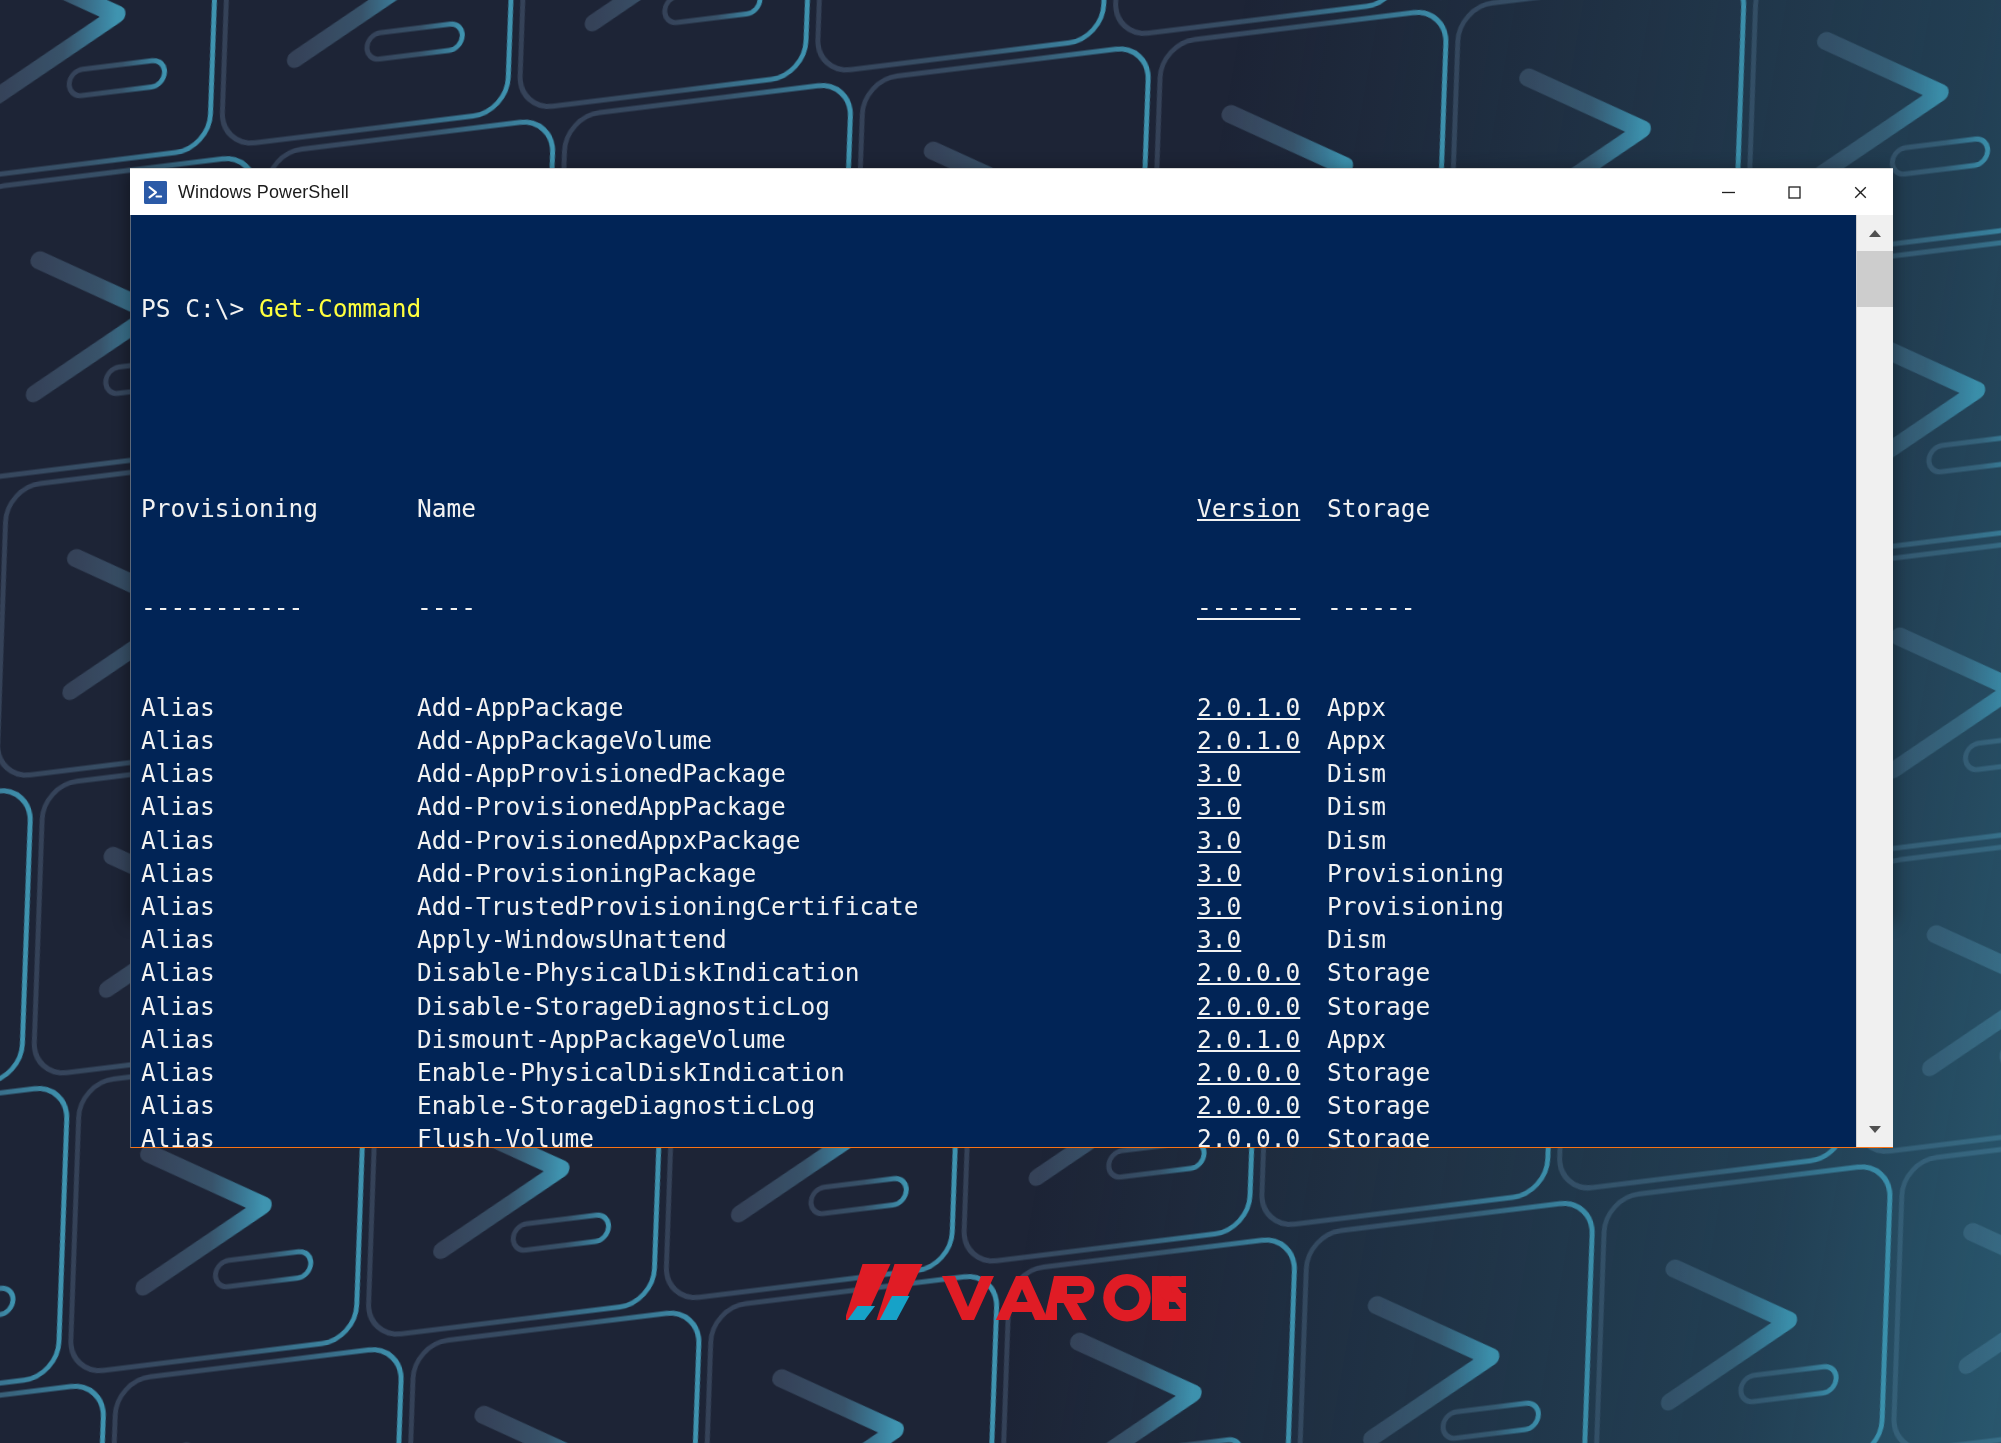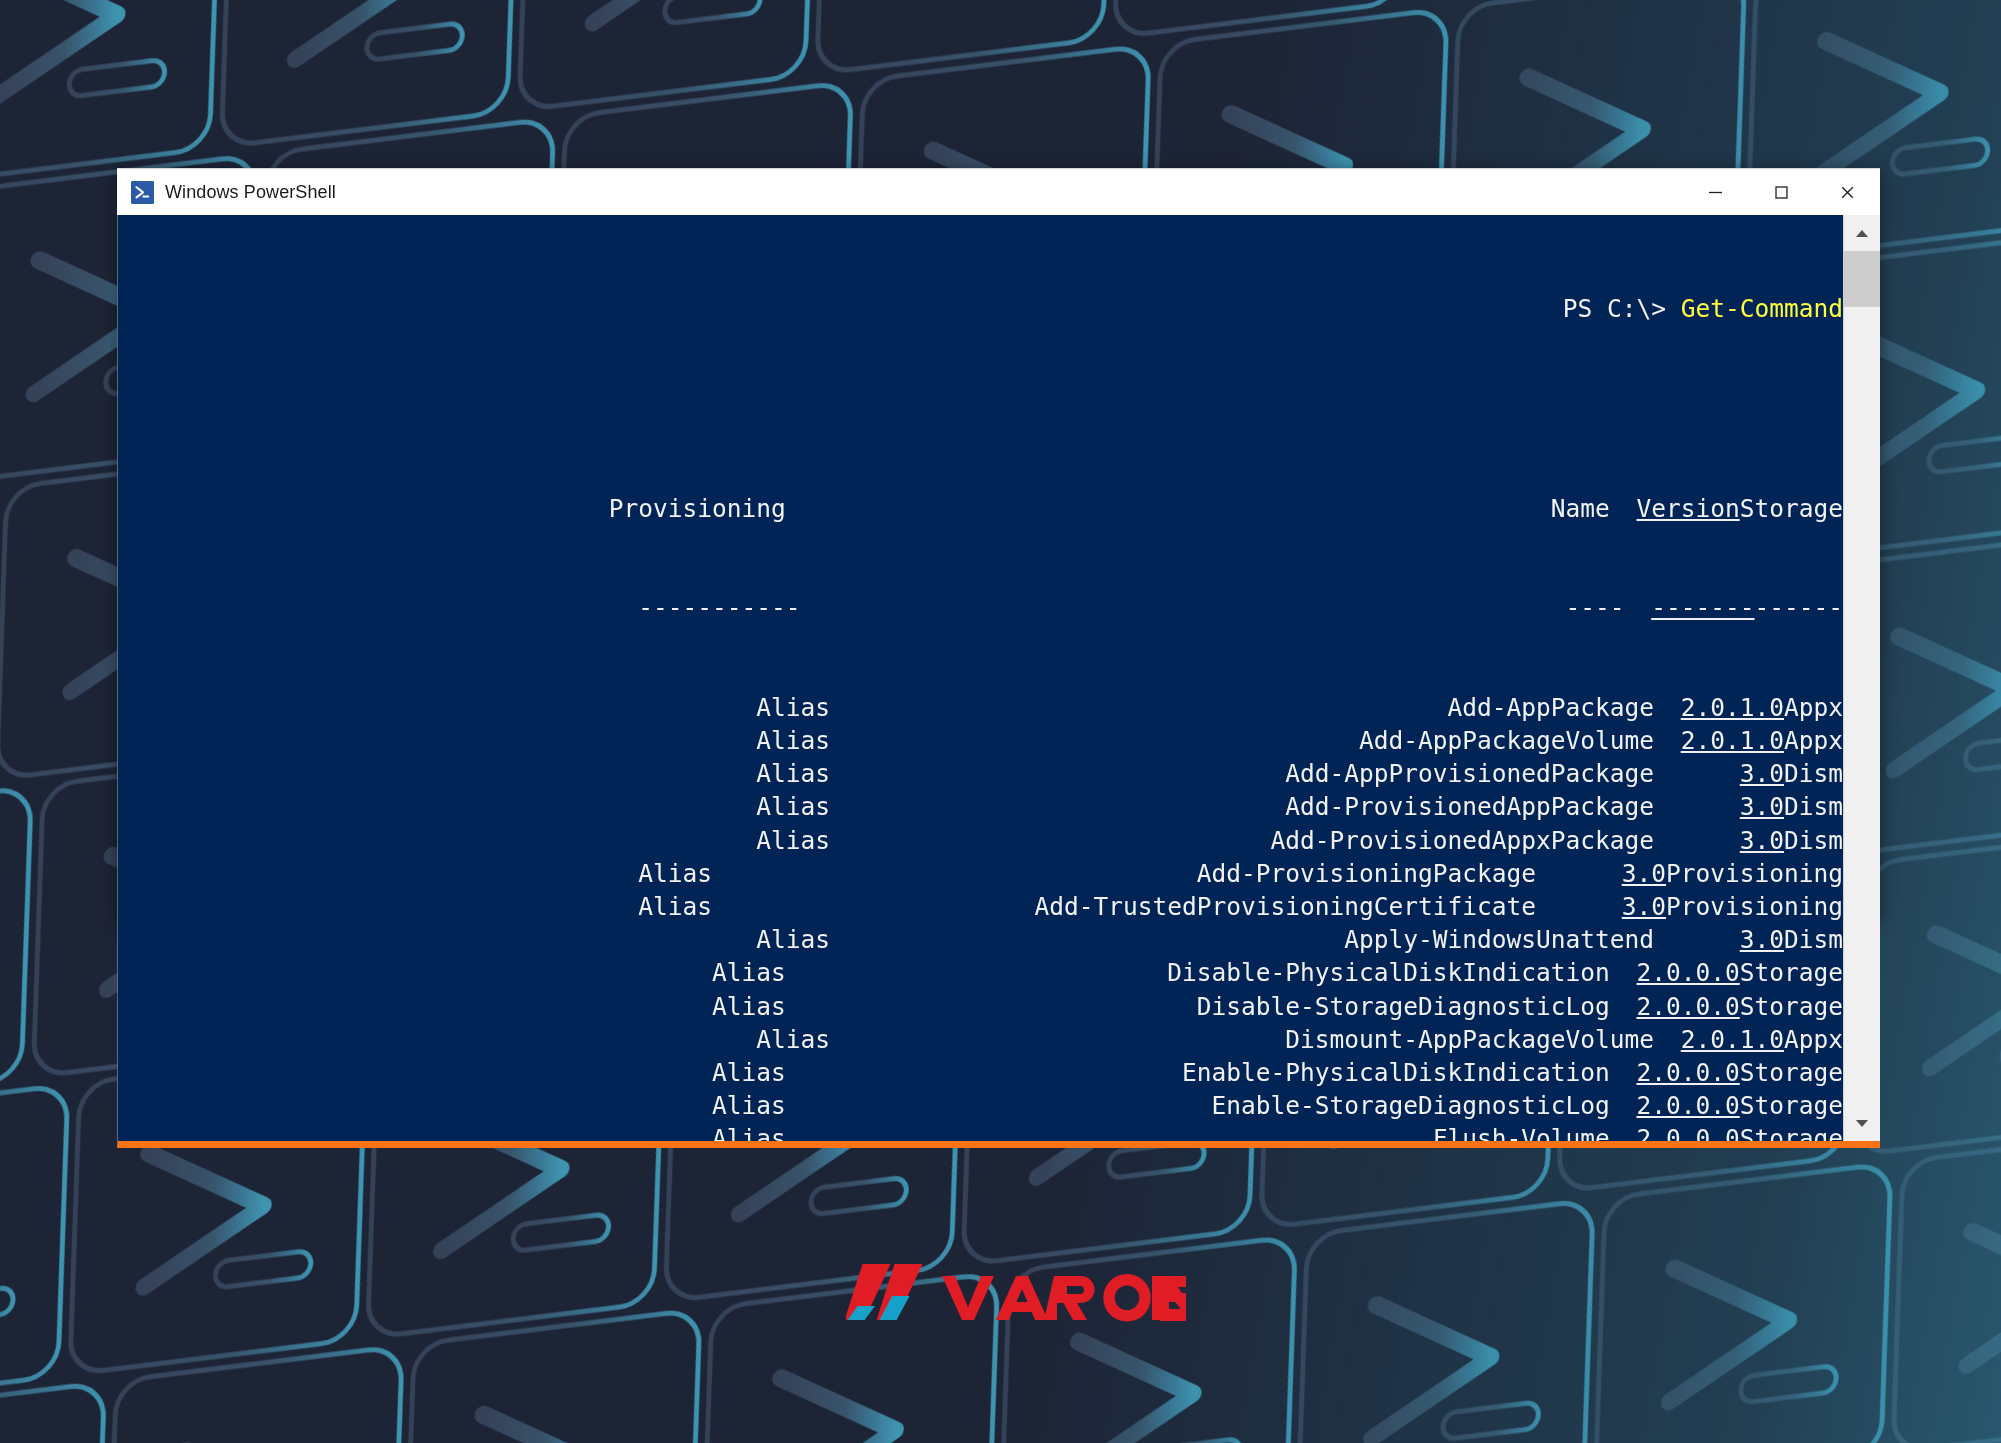--- a/index.html
+++ b/index.html
@@ -31,25 +31,24 @@
     left:-260px; top:-240px;
     width:2560px; height:1960px;
     transform:rotate(-7deg);
     transform-origin:center center;
     z-index:1;
   }
 
   
   #ps-window {
     position:absolute;
-    left:117px; top:168px;
+    left:130px; top:168px;
     width:1763px; height:751px;
     z-index:5;
     box-shadow:0 3px 16px rgba(0,0,0,0.45);
-    text-align:right;
   }
   #titlebar {
     height:47px;
     background:#ffffff;
     display:flex; align-items:center;
     border-top:1px solid #d8d8d8;
     position:relative;
   }
   #ps-icon {
     width:23px; height:23px;
@@ -76,21 +75,21 @@
     cursor:default;
   }
 
   #console {
     position:relative;
     height:933px;
     background:#012456;
     display:flex;
     overflow:hidden;
     border-left:1px solid #5d6878;
-    border-bottom:7px solid #f97316;
+    border-bottom:1px solid #f97316;
   }
   #console-text {
     flex:1 1 auto;
     padding:11px 0 0 10px;
     font-family:"DejaVu Sans Mono","Liberation Mono",monospace;
     font-size:24.5px;
     line-height:33.2px;
     color:#f2f2f2;
     white-space:pre;
     overflow:hidden;

